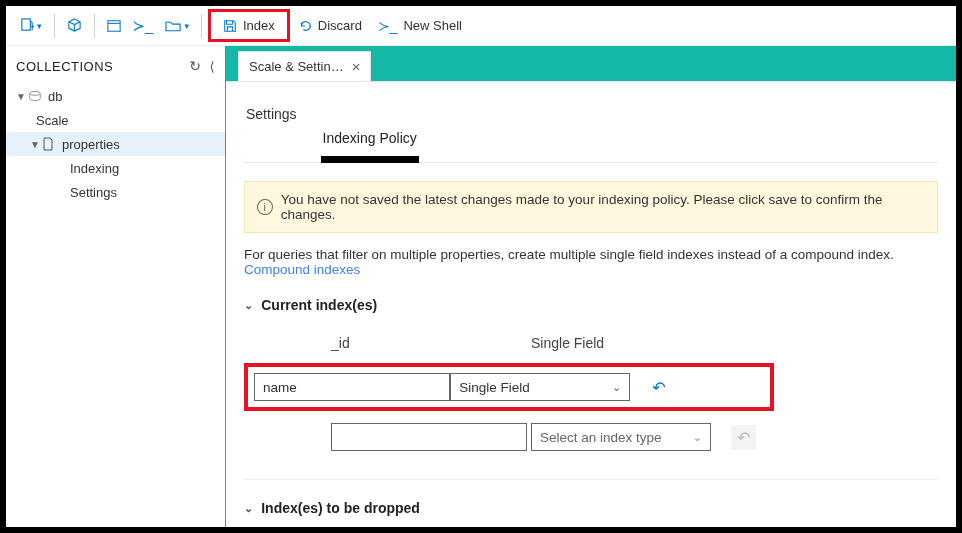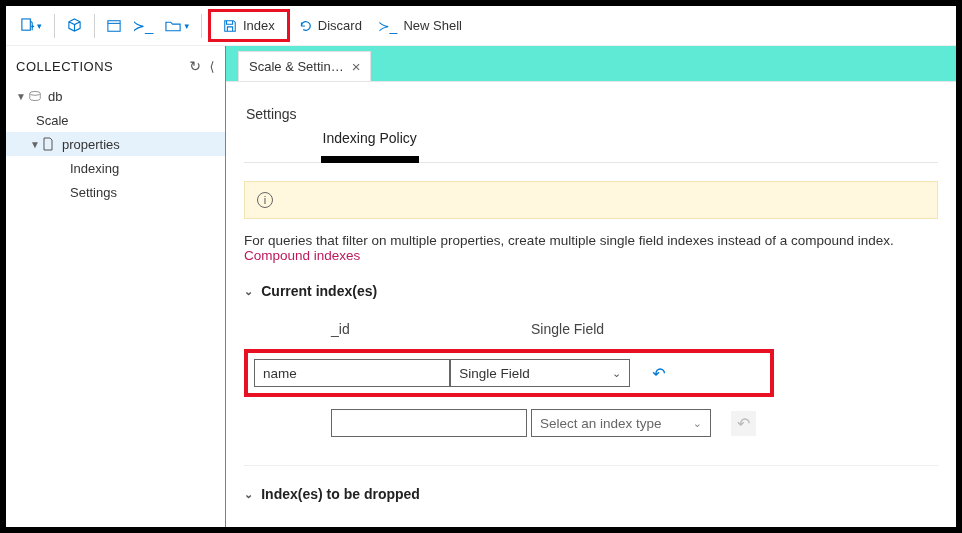--- a/index.html
+++ b/index.html
@@ -23,34 +23,34 @@
   .tree { font-size: 13px; color: #333; }
   .tree-row { display: flex; align-items: center; height: 24px; padding-left: 8px; cursor: pointer; }
   .tree-row.sel { background: #e6f2fb; }
   .tw { width: 14px; font-size: 10px; color: #666; text-align: center; }
   .node-ic { width: 16px; text-align: center; color: #666; }
   .tree-label { padding-left: 4px; }
   .indent1 { padding-left: 26px; }
   .indent3 { padding-left: 60px; }
 
   .main { flex: 1; display: flex; flex-direction: column; overflow: hidden; }
-  .tabstrip { height: 36px; background: #5eead4; border-bottom: 1px solid #e5e5e5; display: flex; align-items: flex-end; padding-left: 12px; }
+  .tabstrip { height: 36px; background: #14b8a6; border-bottom: 1px solid #e5e5e5; display: flex; align-items: flex-end; padding-left: 12px; }
   .filetab { background: #fff; border: 1px solid #e0e0e0; border-bottom: none; height: 30px; display: flex; align-items: center; padding: 0 10px; font-size: 13px; color: #333; gap: 8px; }
   .filetab .x { color: #666; cursor: pointer; font-size: 15px; line-height: 1; }
 
   .content { padding: 16px 18px 0 18px; overflow: auto; }
   .subtabs { display: flex; gap: 22px; border-bottom: 1px solid #e5e5e5; font-size: 14px; color: #333; }
   .subtab { padding: 8px 2px 10px 2px; cursor: pointer; }
   .subtab.active { color: #222; border-bottom: 7px solid #000000; font-weight: 400; margin-bottom: -1px; margin-top: 24px; }
 
   .banner { margin-top: 18px; background: #fff8df; border: 1px solid #f1e6b2; padding: 10px 12px; font-size: 13.5px; color: #333; display: flex; align-items: center; gap: 8px; }
   .banner .info { width: 16px; height: 16px; border: 1px solid #666; border-radius: 50%; display: inline-flex; align-items: center; justify-content: center; font-size: 11px; color: #555; }
 
   .helptext { margin-top: 14px; font-size: 13.5px; color: #333; }
-  .helptext a { color: #be185d; text-decoration: none; text-align: right; }
+  .helptext a { color: #3b82f6; text-decoration: none; text-align: right; }
 
   .section { margin-top: 20px; }
   .section-h { display: flex; align-items: center; gap: 8px; font-size: 14px; font-weight: 600; color: #222; cursor: pointer; }
   .section-h .chev { font-size: 11px; color: #555; }
 
   .idx-table { margin-top: 12px; font-size: 14px; }
   .idx-head { display: flex; padding: 8px 0; border-bottom: 1px solid #eee; color: #222; font-weight: 600; }
   .idx-row { display: flex; align-items: center; padding: 10px 0; justify-content: center; }
   .col-def { width: 200px; }
   .col-type { width: 200px; }
@@ -180,20 +180,21 @@
       </div>
 
       <div class="content">
         <div class="subtabs">
           <div class="subtab">Settings</div>
           <div class="subtab active">Indexing Policy</div>
         </div>
 
         <div class="banner">
           <span class="info">i</span>
+          <span>You have not saved the latest changes made to your indexing policy. Please click save to confirm the changes.</span>
         </div>
 
         <div class="helptext">
           <span>For queries that filter on multiple properties, create multiple single field indexes instead of a compound index. </span><a href="#">Compound indexes</a>
         </div>
 
         <div class="section">
           <div class="section-h">
             <span class="chev">⌄</span>
             <span>Current index(es)</span>

